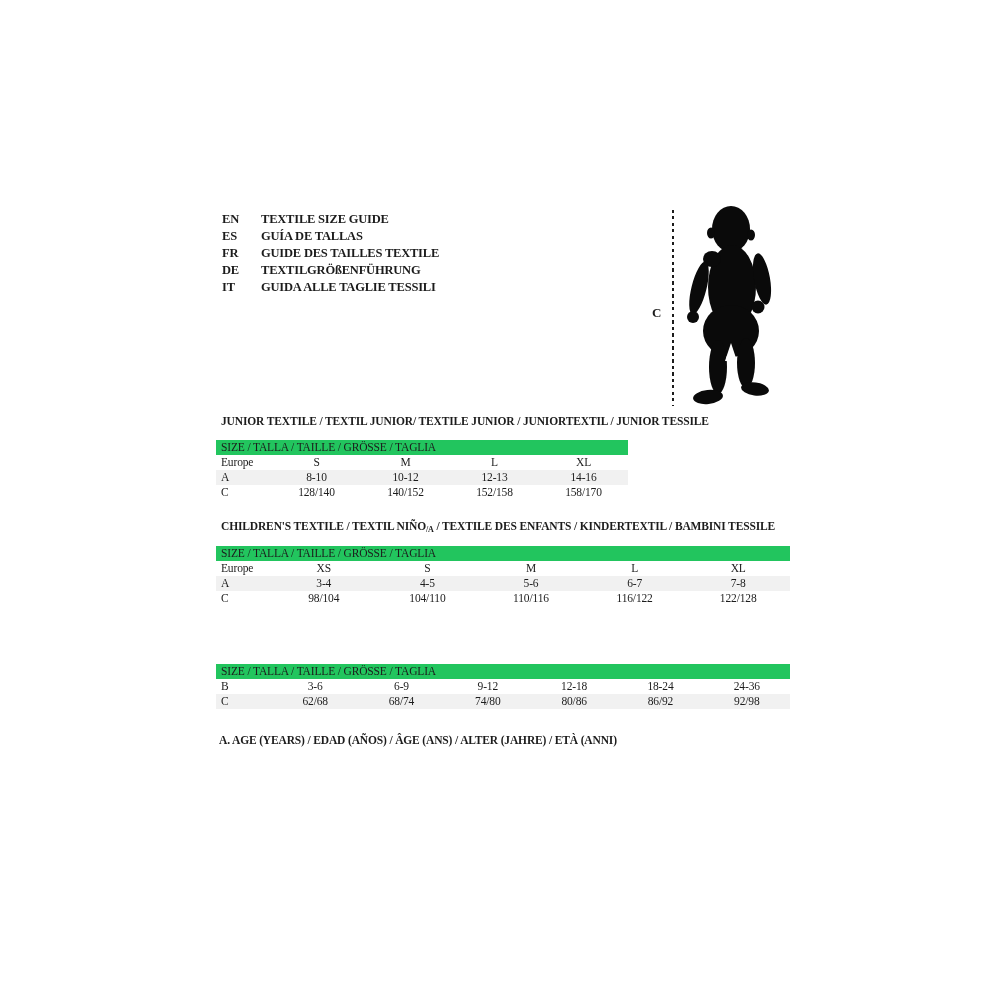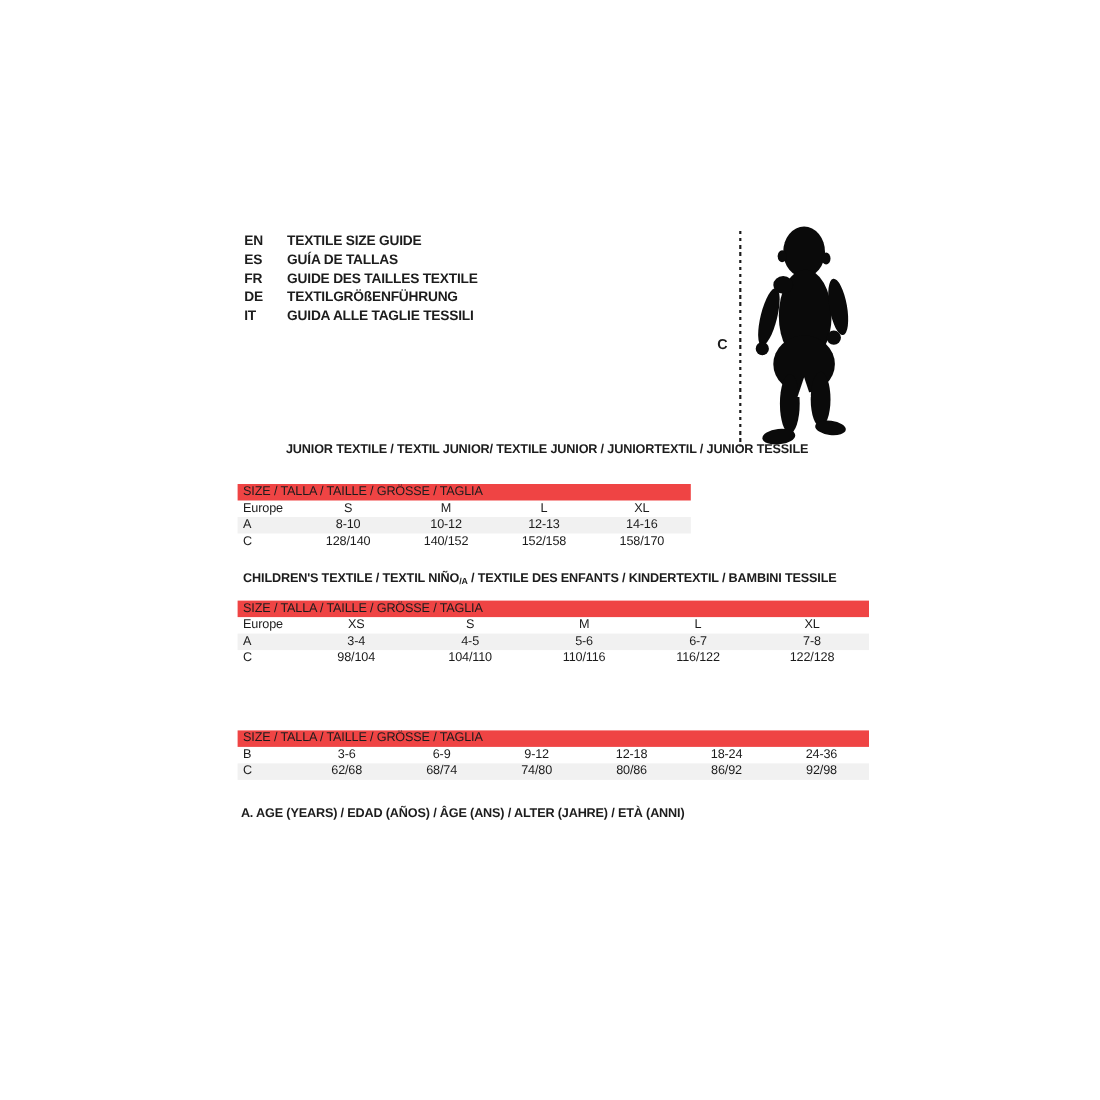--- a/index.html
+++ b/index.html
@@ -1,38 +1,38 @@
 <!DOCTYPE html>
 <html><head>
 <meta charset="utf-8">
 <style>
   * { margin:0; padding:0; box-sizing:border-box; }
   html,body { background:#ffffff; }
   #canvas {
     position:relative; width:1000px; height:1000px; background:#ffffff;
-    font-family:Liberation Sans, sans-serif; color:#1c1c1c;
+    font-family:Liberation Serif, serif; color:#1c1c1c;
     overflow:hidden;
     border-radius:27px;
   }
   
   .lang-block { position:absolute; left:222px; top:211px; }
   .lang-row { display:flex; font-weight:bold; font-size:12.5px; line-height:17px; letter-spacing:-0.2px; white-space:nowrap; }
   .lang-code { width:39px; }
   
   .fig-dashes {
     position:absolute; left:672px; top:210px; width:2px; height:196px;
     background:repeating-linear-gradient(to bottom,#1c1c1c 0 3px, transparent 3px 6.5px);
   }
   .fig-c { position:absolute; left:652px; top:305px; font-weight:bold; font-size:13px; }
   .fig-svg { position:absolute; left:682px; top:199px; width:96px; height:212px; }
   
   .tbl-title { position:absolute; font-weight:bold; font-size:11.5px; letter-spacing:-0.15px; white-space:nowrap; }
   .tbl-title .sub { font-size:8px; vertical-align:-2px; }
   .tbl { position:absolute; left:216px; }
-  .size-bar { background:#ef4444; height:15px; line-height:15.5px; padding-left:5px; font-size:11.5px; letter-spacing:-0.15px; }
+  .size-bar { background:#22c55e; height:15px; line-height:15.5px; padding-left:5px; font-size:11.5px; letter-spacing:-0.15px; }
   .trow { display:flex; height:15px; line-height:15px; font-size:11.5px; letter-spacing:-0.15px; }
   .trow.alt { background:#f1f1f1; }
   .lbl { width:56px; padding-left:5px; flex:0 0 56px; text-align:left; }
   .cell { flex:1 1 0; text-align:center; }
   
   .legend { position:absolute; left:219px; top:732px; }
   .legend-line { font-weight:bold; font-size:11.5px; line-height:17px; letter-spacing:-0.15px; white-space:nowrap; }
 </style>
 </head>
 <body>
@@ -77,21 +77,21 @@
       <circle cx="76" cy="108" r="6.5"></circle>
       <ellipse cx="49" cy="132" rx="28" ry="26"></ellipse>
       <ellipse cx="36" cy="168" rx="9" ry="27"></ellipse>
       <ellipse cx="64" cy="164" rx="9" ry="25"></ellipse>
       <ellipse cx="26" cy="198" rx="15" ry="7" transform="rotate(-6 26 198)"></ellipse>
       <ellipse cx="73" cy="190" rx="14" ry="6.5" transform="rotate(7 73 190)"></ellipse>
     </g>
     <polygon points="43,162 49,144 55,162" fill="#ffffff"></polygon>
   </svg>
 
-  <div class="tbl-title" style="left:221px; top:403px;margin-left:39px;">JUNIOR TEXTILE / TEXTIL JUNIOR/ TEXTILE JUNIOR / JUNIORTEXTIL / JUNIOR TESSILE</div>
+  <div class="tbl-title" style="left:221px; top:415px;">JUNIOR TEXTILE / TEXTIL JUNIOR/ TEXTILE JUNIOR / JUNIORTEXTIL / JUNIOR TESSILE</div>
   <div class="tbl" style="top:440px; width:412px;">
     <div class="size-bar">SIZE / TALLA / TAILLE / GRÖSSE / TAGLIA</div>
     <div class="trow">
       <span class="lbl">Europe</span>
       <span class="cell">S</span>
       <span class="cell">M</span>
       <span class="cell">L</span>
       <span class="cell">XL</span>
     </div>
     <div class="trow alt">

